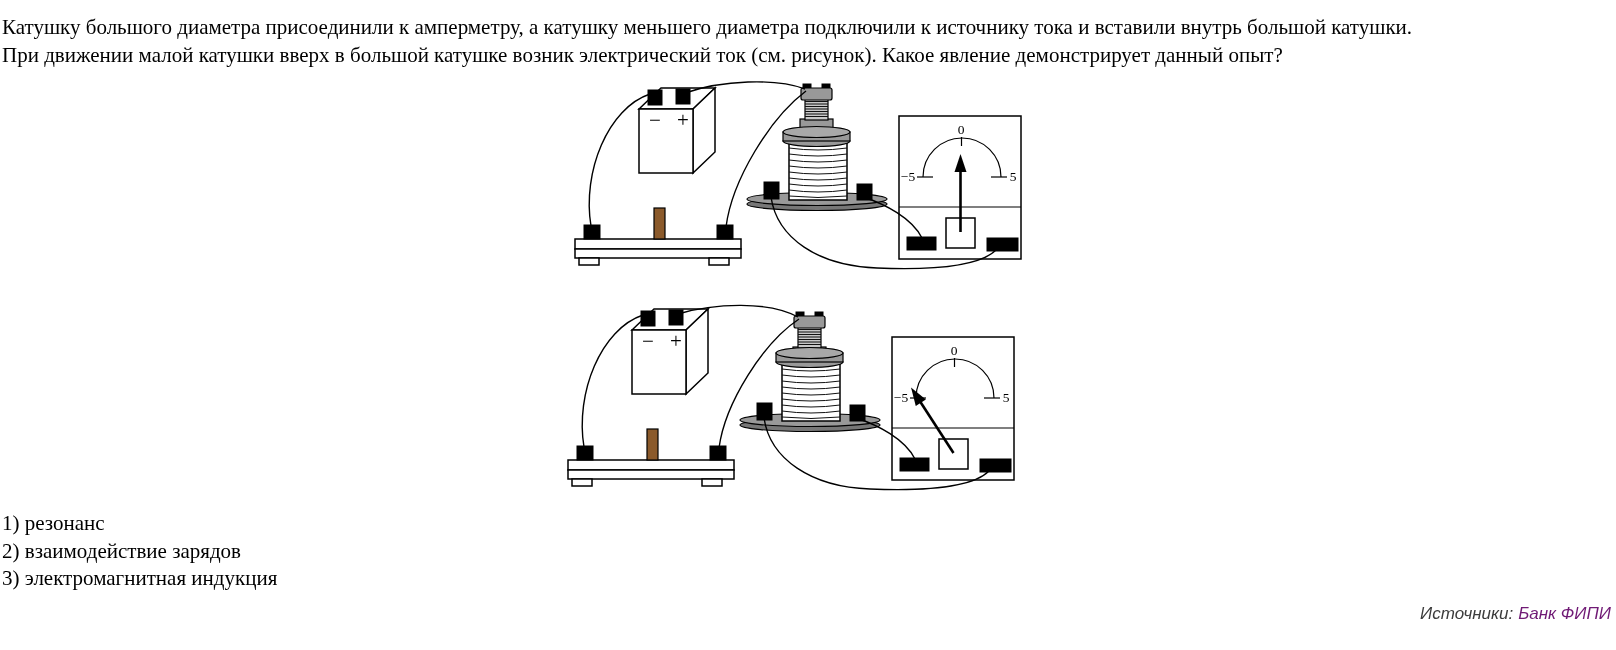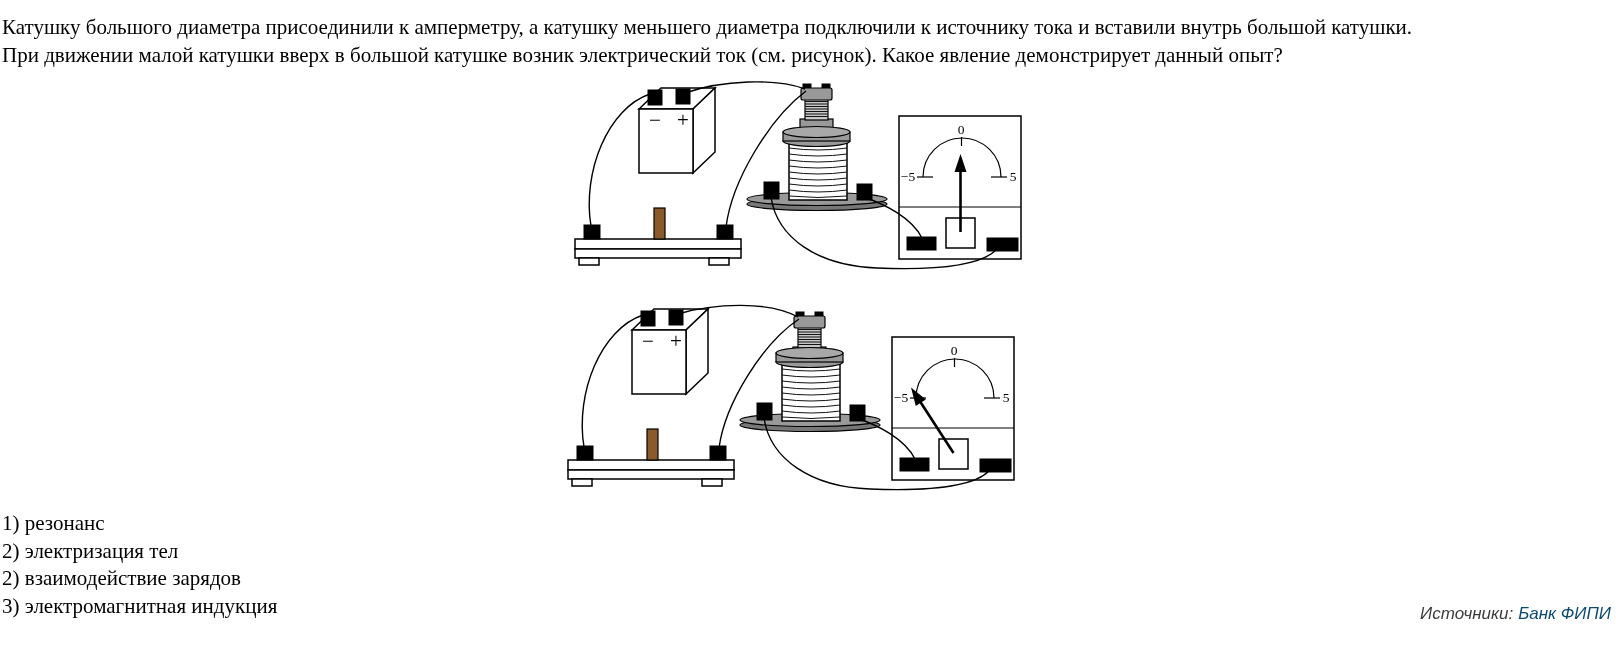--- a/index.html
+++ b/index.html
@@ -6,21 +6,21 @@
   body{
     width:1616px;height:650px;position:relative;background:#ffffff;
     font-family:"Liberation Serif",serif;color:#000;overflow:hidden;
   }
   .question{position:absolute;left:2px;top:13px;font-size:21px;line-height:28px;white-space:nowrap;}
   .answers{position:absolute;left:2px;top:502px;font-size:21px;line-height:27.5px;margin-top:8px;}
   .source{
     position:absolute;right:5px;top:604px;font-family:"Liberation Sans",sans-serif;
     font-style:italic;font-size:17px;color:#3c3c3c;
   }
-  .source .src-link{color:#0c4a6e;text-decoration:none;margin-left:5px;}
+  .source .src-link{color:#701a75;text-decoration:none;margin-left:5px;}
   .fig{position:absolute;overflow:visible;}
   .wb{fill:#fff;stroke:#000;stroke-width:1.5;}
   .blk{fill:#000;stroke:#000;stroke-width:1;}
   .wire{fill:none;stroke:#000;stroke-width:1.4;}
   .thin{fill:none;stroke:#111;stroke-width:1;}
   .sign{font:21px "Liberation Serif",serif;text-anchor:middle;fill:#000;}
   .scale-txt{font:13.5px "Liberation Serif",serif;text-anchor:middle;fill:#000;}
 </style>
 </head>
 <body>
@@ -169,20 +169,19 @@
   <path class="wire" d="M293,117 C315,124 342,138 352,158"></path>
 
   <rect class="blk" x="194" y="102" width="15" height="17"></rect>
   <rect class="blk" x="287" y="104" width="15" height="16"></rect>
   <rect class="blk" x="337" y="157" width="29" height="13"></rect>
   <rect class="blk" x="417" y="158" width="31" height="13"></rect>
 </svg>
 
 <div class="answers">
   <div>1) резонанс</div>
-  <div>2) электризация тел</div>
   <div>2) взаимодействие зарядов</div>
   <div>3) электромагнитная индукция</div>
 </div>
 
 <div class="source">
   <span>Источники:</span><span class="src-link">Банк ФИПИ</span>
 </div>
 
 </body></html>

